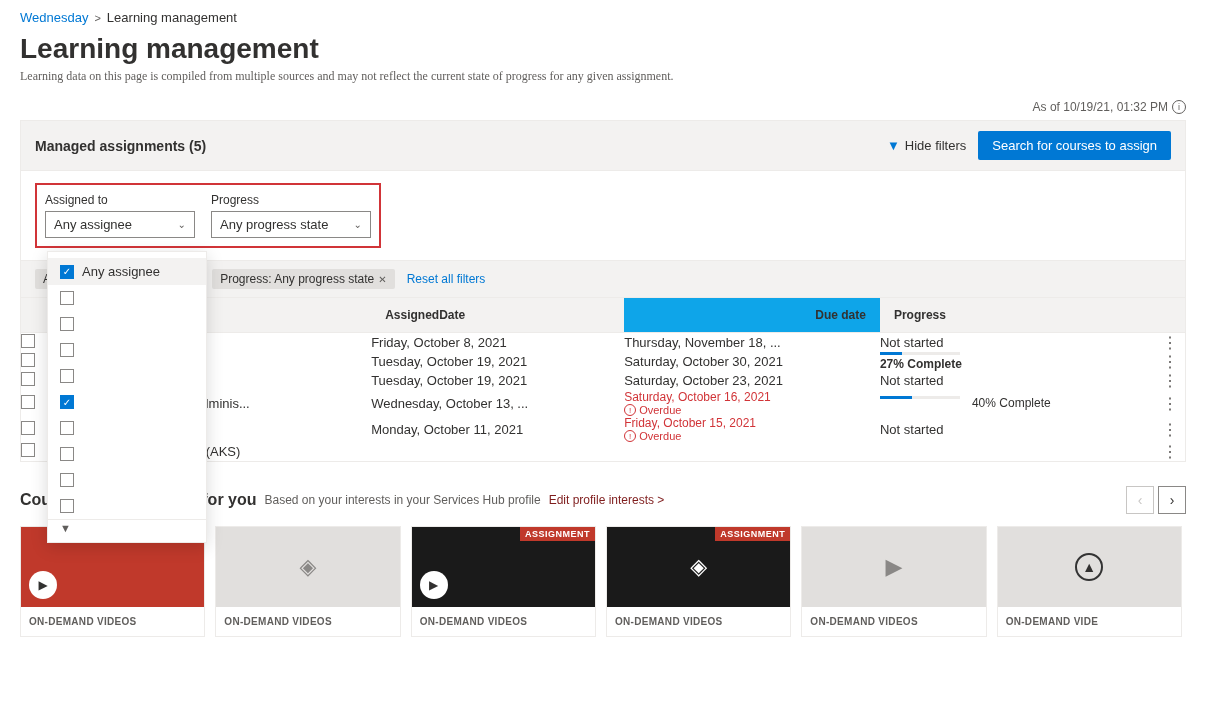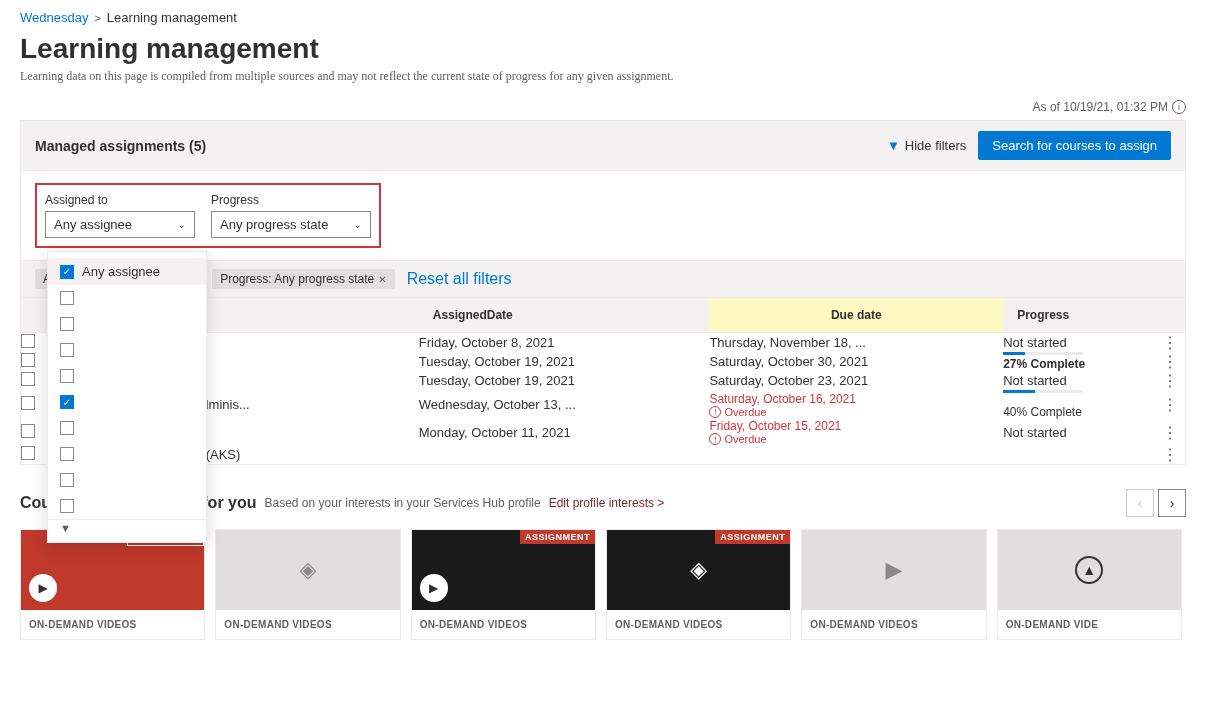--- a/index.html
+++ b/index.html
@@ -113,31 +113,31 @@
 
   <div style="display:flex;align-items:center;gap:8px;padding:8px 14px;background:#f3f2f1;border:1px solid #edebe9;border-top:none;">
     <div style="display:flex;align-items:center;background:#e1dfdd;padding:3px 8px;border-radius:2px;font-size:12px;gap:4px;">
       <span>Assigned to: Any assignee</span>
       <span style="cursor:pointer;font-size:10px;color:#605e5c;">✕</span>
     </div>
     <div style="display:flex;align-items:center;background:#e1dfdd;padding:3px 8px;border-radius:2px;font-size:12px;gap:4px;">
       <span>Progress: Any progress state</span>
       <span style="cursor:pointer;font-size:10px;color:#605e5c;">✕</span>
     </div>
-    <a style="color:#0078d4;cursor:pointer;font-size:16px;text-decoration:none;margin-left:4px;">Reset all filters</a>
+    <a style="color:#0078d4;cursor:pointer;font-size:12px;text-decoration:none;margin-left:4px;">Reset all filters</a>
   </div>
 
   <div style="border:1px solid #edebe9;border-top:none;overflow:hidden;">
     <table style="width:100%;border-collapse:collapse;">
       <thead>
         <tr>
           <th style="background:#f3f2f1;padding:10px 14px;text-align:left;font-size:12px;font-weight:600;color:#323130;border-bottom:1px solid #edebe9;width:30px;"></th>
           <th style="background:#f3f2f1;padding:10px 14px;text-align:left;font-size:12px;font-weight:600;color:#323130;border-bottom:1px solid #edebe9;">Assigned to</th>
           <th style="background:#f3f2f1;padding:10px 14px;text-align:left;font-size:12px;font-weight:600;color:#323130;border-bottom:1px solid #edebe9;">AssignedDate</th>
-          <th style="background:#fef9c3;padding:10px 14px;text-align:center;font-size:12px;font-weight:600;color:#323130;border-bottom:1px solid #edebe9;">Due date</th>
+          <th style="background:#0ea5e9;padding:10px 14px;text-align:right;font-size:12px;font-weight:600;color:#323130;border-bottom:1px solid #edebe9;">Due date</th>
           <th style="background:#f3f2f1;padding:10px 14px;text-align:left;font-size:12px;font-weight:600;color:#323130;border-bottom:1px solid #edebe9;">Progress</th>
           <th style="background:#f3f2f1;padding:10px 14px;width:30px;border-bottom:1px solid #edebe9;"></th>
         </tr>
       </thead>
       <tbody>
 
         <tr>
           <td><span style="width:14px;height:14px;border:1px solid #8a8886;display:inline-block;"></span></td>
           <td style="font-size:13px;"></td>
           <td style="font-size:13px;">Friday, October 8, 2021</td>
@@ -182,21 +182,21 @@
           <td style="font-size:13px;">
             <div>
               <div style="color:#d13438;font-size:12px;">Saturday, October 16, 2021</div>
               <div style="display:flex;align-items:center;gap:3px;color:#d13438;font-size:11px;">
                 <span style="width:12px;height:12px;border-radius:50%;border:1.5px solid #d13438;display:inline-flex;align-items:center;justify-content:center;font-size:8px;">!</span>
                 <span>Overdue</span>
               </div>
             </div>
           </td>
           <td>
-            <div style="display:flex;flex-direction:column;gap:12px;">
+            <div style="display:flex;flex-direction:row;gap:12px;">
               <div style="width:80px;height:3px;background:#edebe9;">
                   <div style="width:40%;height:3px;background:#0078d4;"></div>
                 </div>
               <span style="font-size:12px;">40% Complete</span>
             </div>
           </td>
           <td style="color:#605e5c;cursor:pointer;font-size:16px;padding:0 6px;text-align:center;">⋮</td>
         </tr>
 
         <tr>

